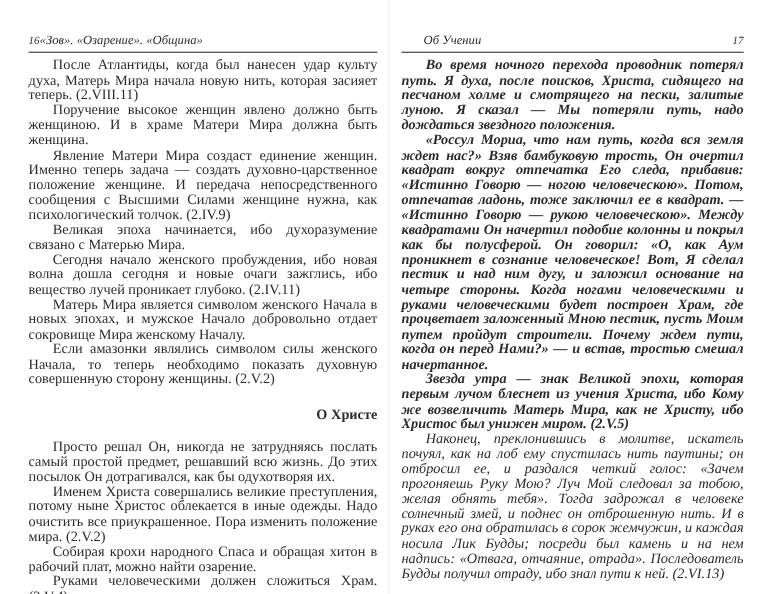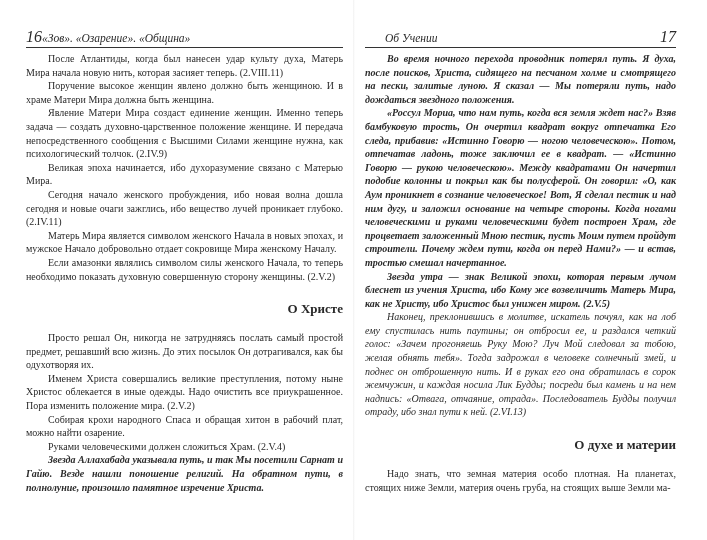--- a/index.html
+++ b/index.html
@@ -15,26 +15,26 @@
   .page-right { padding: 30px 30px 0 12px; font-family: Liberation Serif, serif; }
   .gutter {
     position: absolute; left: 353px; top: 0; width: 2px; height: 540px;
     background: linear-gradient(to right, #f1f1f1, #ffffff);
   }
   .running-head {
     display: flex; align-items: baseline; justify-content: space-between;
     font-style: italic; font-size: 11.5px; line-height: 14px;
     border-bottom: 1px solid #333; padding-bottom: 2px; margin-bottom: 4px;
   }
-  .running-head .pno { font-size: 16px; }
+  .running-head .pno { font-size: 10px; }
   .running-head .title { flex: 1; text-align: left; }
   .page-left .running-head .title { padding-right: 20px; }
   .page-right .running-head .title { padding-left: 20px; }
   p {
-    margin: 0; font-size: 10px; line-height: 13.6px;
+    margin: 0; font-size: 13px; line-height: 13.6px;
     text-align: justify; text-indent: 22px;
     hyphens: manual;
   }
   p.italic-bold { font-style: italic; font-weight: bold; }
   p.italic { font-style: italic; }
   .section-heading {
     text-align: right; font-weight: bold; font-size: 13px;
     line-height: 16px; margin: 18px 0 14px 0;
   }
   .b { font-weight: bold; }

